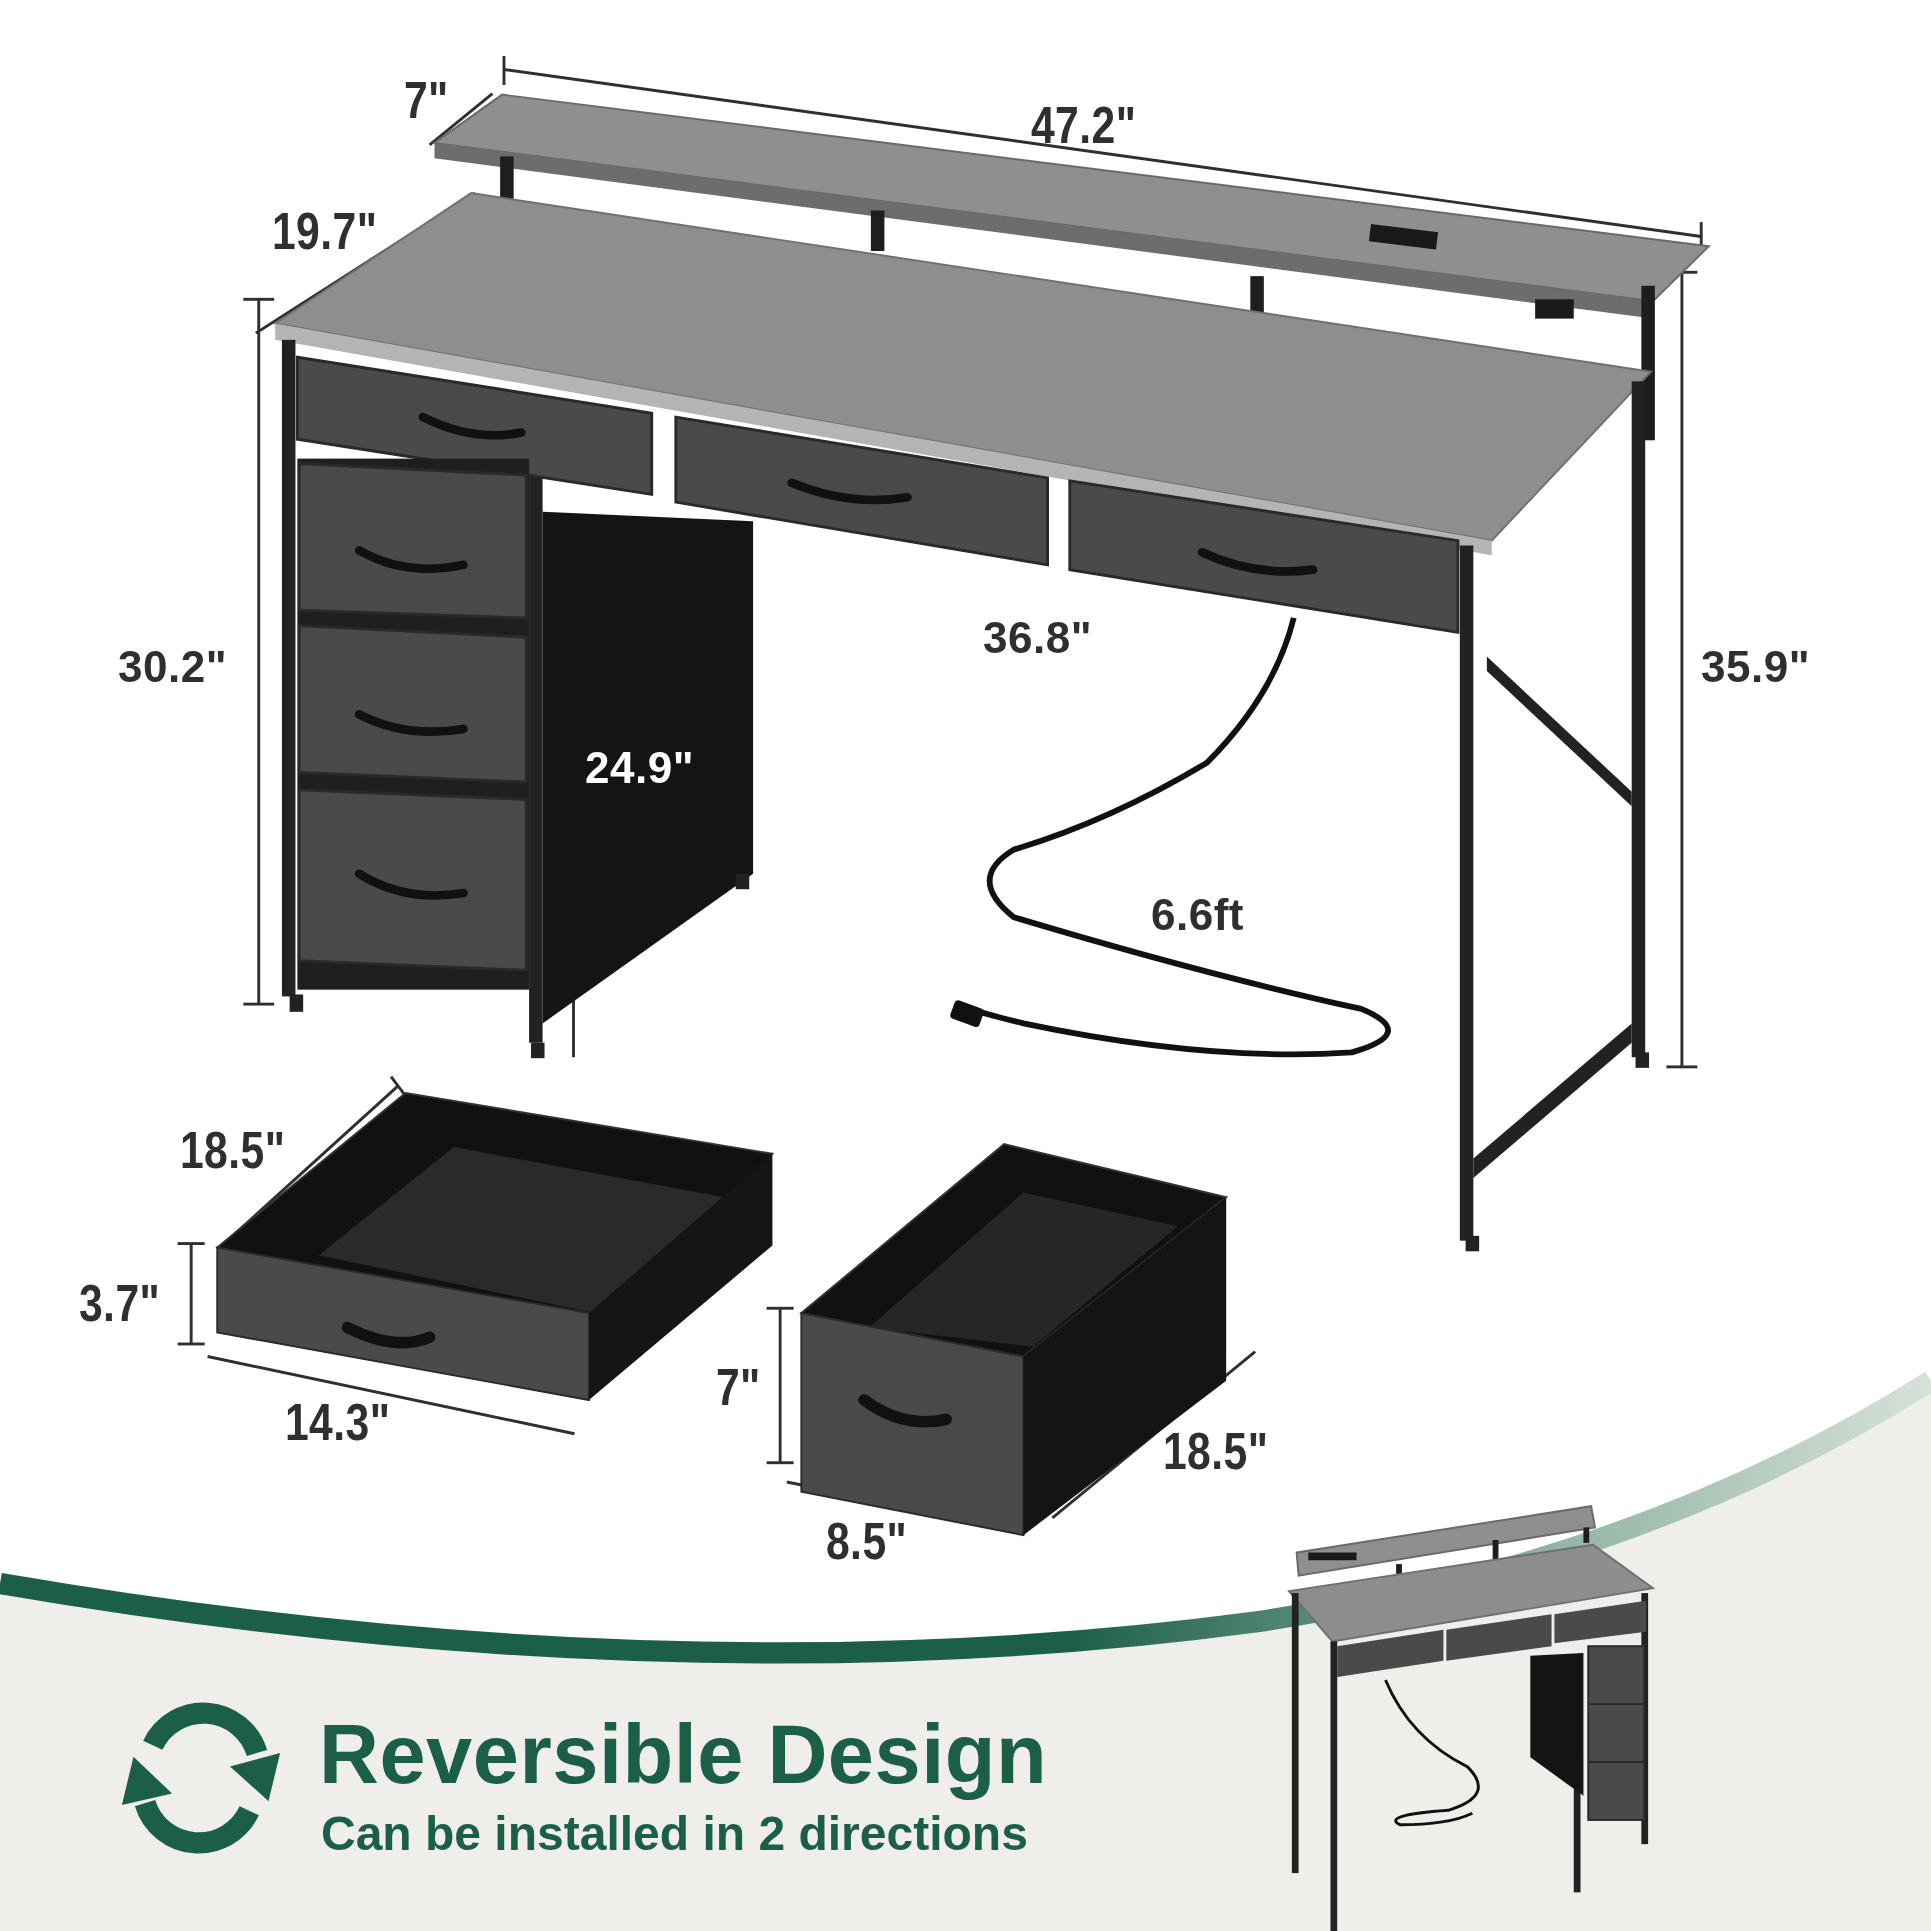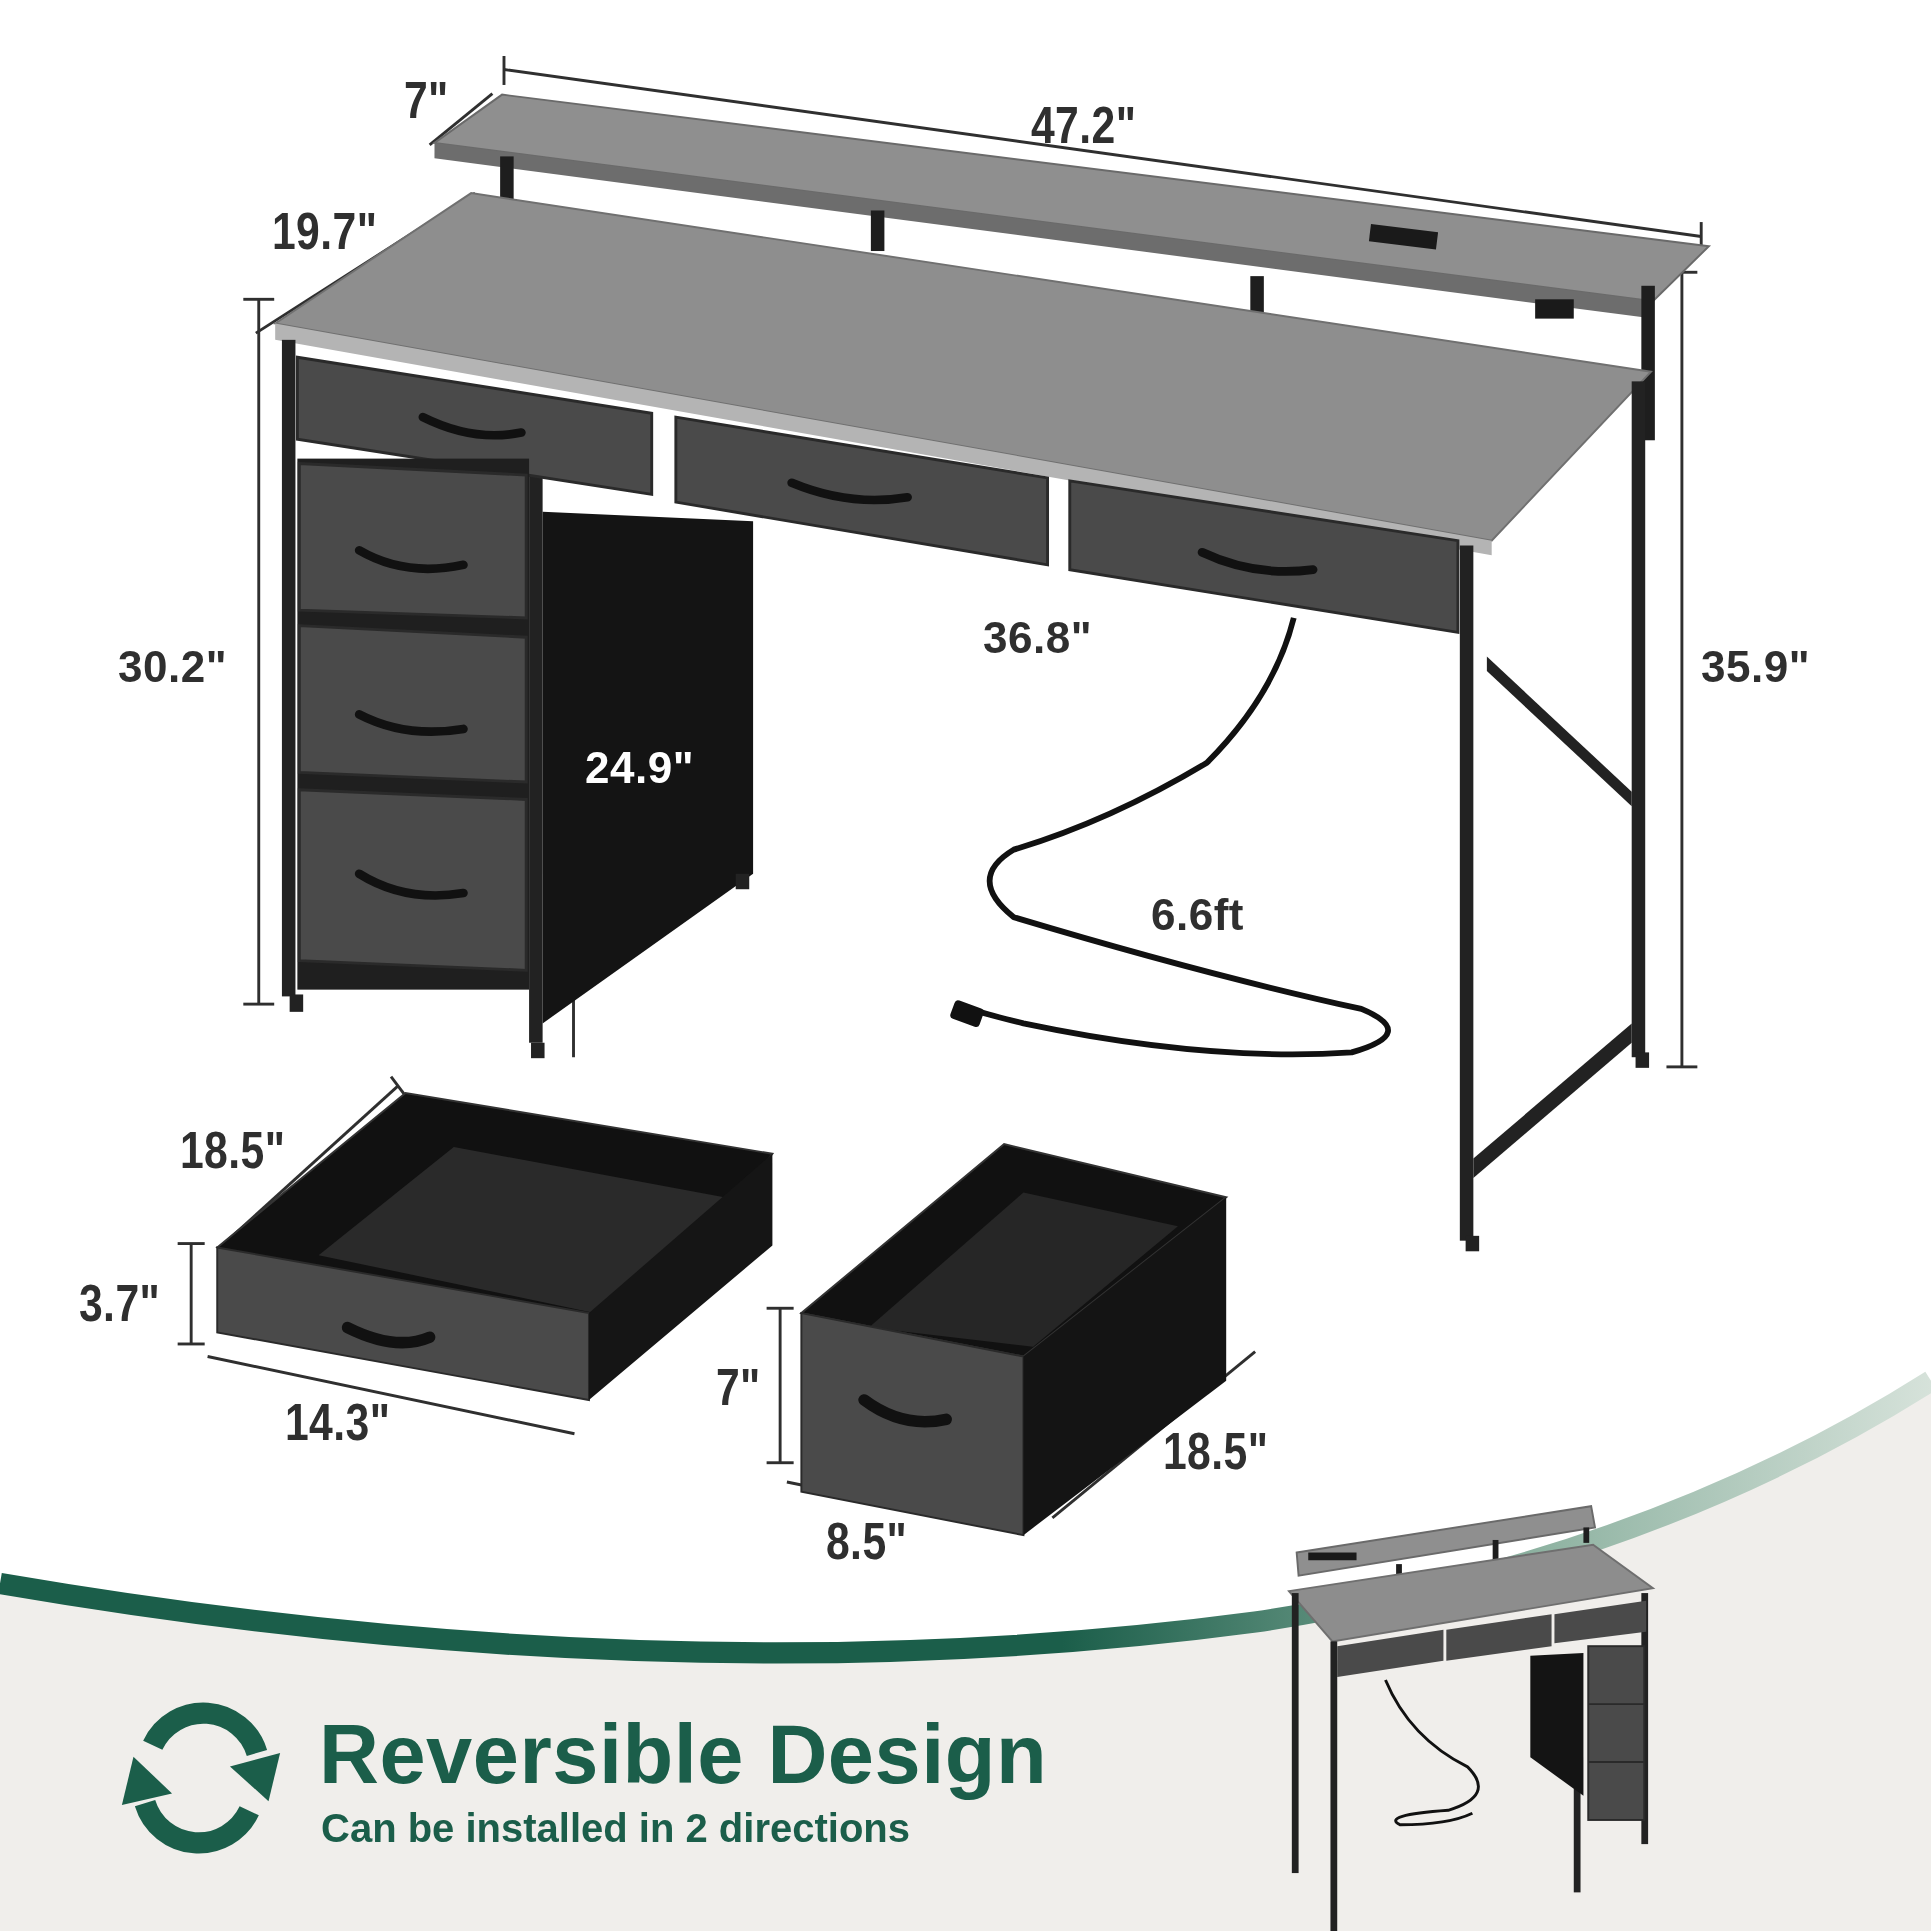--- a/index.html
+++ b/index.html
@@ -2,21 +2,21 @@
 <html><head>
 <meta charset="utf-8">
 <style>
   html, body { margin:0; padding:0; background:#ffffff; }
   body { width:1931px; height:1931px; position:relative; overflow:hidden; font-family:"Liberation Sans", sans-serif; }
   .canvas { position:absolute; left:0; top:0; width:1931px; height:1931px; }
   .dim-label { position:absolute; font-family:"Liberation Sans", sans-serif; font-weight:700; color:#2f2f2f; font-size:44px; letter-spacing:0.5px; white-space:nowrap; }
   .dim-label.cond { transform:scaleX(0.82); transform-origin:left center; font-size:52px; }
   .dim-label.light { color:#ffffff; }
   .banner-title { position:absolute; left:319px; top:1707px; font-family:"Liberation Sans", sans-serif; font-weight:700; font-size:83px; color:#1b5e4a; letter-spacing:0.5px; white-space:nowrap; }
-  .banner-sub { position:absolute; left:321px; top:1806px; font-family:"Liberation Sans", sans-serif; font-weight:700; font-size:40px; color:#1b5e4a; white-space:nowrap; }
+  .banner-sub { position:absolute; left:321px; top:1806px; font-family:"Liberation Sans", sans-serif; font-weight:700; font-size:48px; color:#1b5e4a; white-space:nowrap; }
   .icon-wrap { position:absolute; left:114px; top:1697px; width:174px; height:164px; }
 </style>
 </head>
 <body>
 
 <div class="canvas">
 
   <svg class="canvas" viewBox="0 0 2000 2000" width="1931" height="1931">
     <defs>
       <linearGradient id="arcGrad" x1="0" y1="0" x2="1" y2="0">

